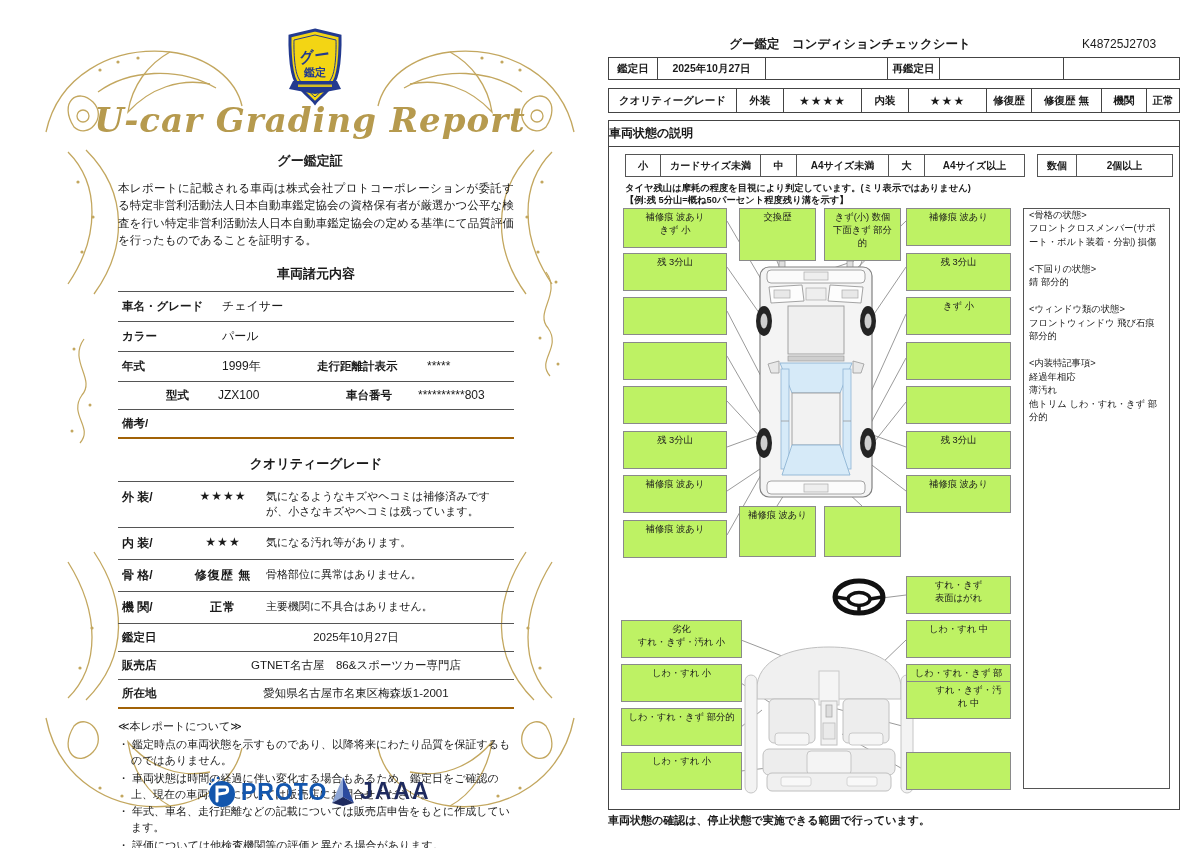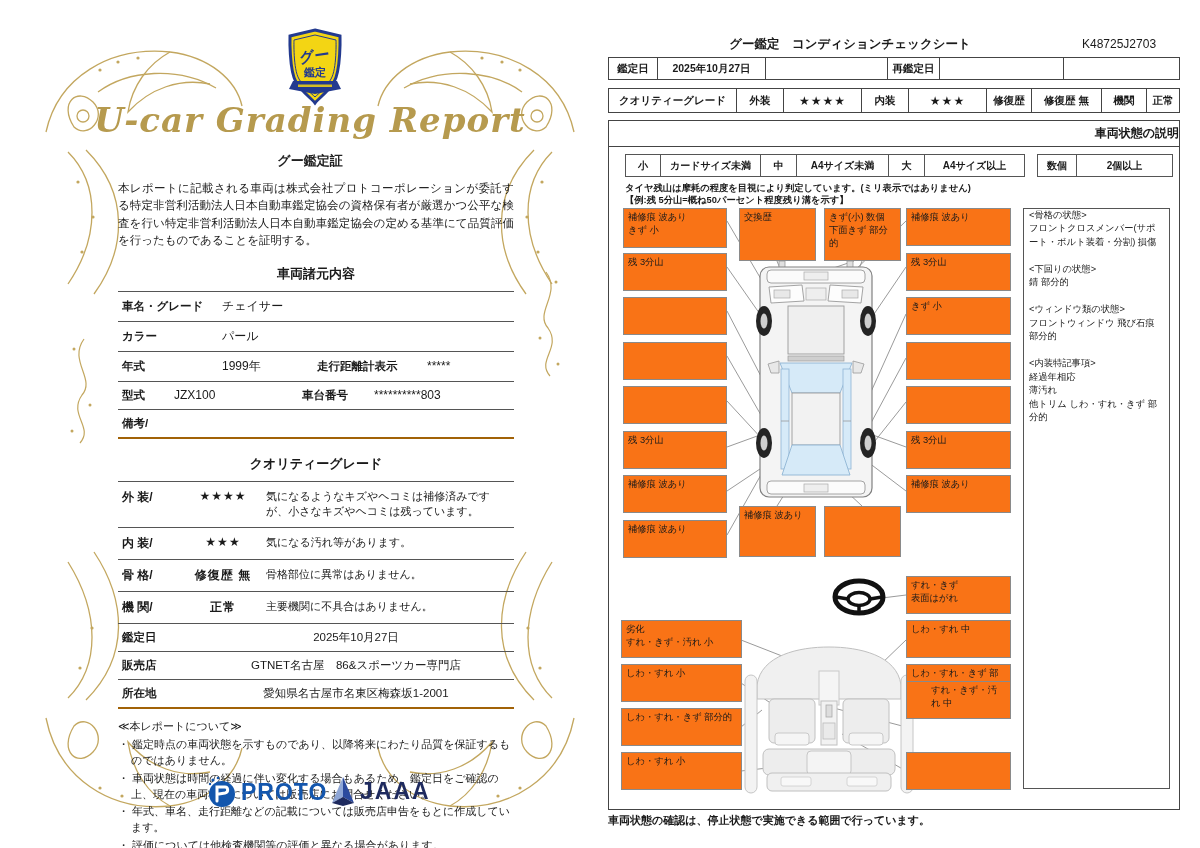--- a/index.html
+++ b/index.html
@@ -30,28 +30,28 @@
   .sheet-title{font-size:12.5px;font-weight:bold;text-align:center;}
   .doc-no{font-size:12px;}
   .trow{display:flex;border:1.3px solid #444;box-sizing:border-box;background:#fff;}
   .tcell{border-left:1px solid #444;box-sizing:border-box;display:flex;align-items:center;justify-content:center;
          font-size:10.5px;font-weight:bold;white-space:nowrap;overflow:hidden;}
   .tcell:first-child{border-left:none;}
   .stars{font-size:12px;letter-spacing:1px;}
   .main-box{position:absolute;left:608px;top:120px;width:572px;height:690px;border:1.5px solid #444;
             box-sizing:border-box;background:#fff;}
   .vs-head{position:absolute;left:0;top:0;right:0;height:25px;border-bottom:1.3px solid #444;
-           text-align:right;line-height:25px;font-weight:bold;font-size:12px;}
+           text-align:left;line-height:25px;font-weight:bold;font-size:12px;}
   .leg{position:absolute;top:33px;height:23px;display:flex;}
   .leg .lc{border:1px solid #555;border-left:none;display:flex;align-items:center;justify-content:center;
            font-size:10px;font-weight:bold;box-sizing:border-box;}
   .leg .lc.first{border-left:1px solid #555;}
   .tire-note{position:absolute;left:16px;font-size:9.3px;font-weight:bold;line-height:1.45;}
-  .lb{position:absolute;border:1px solid #8a8a8a;background:#f97316;font-size:9.3px;line-height:1.4;
-      padding:2px 4px;box-sizing:border-box;white-space:pre-line;overflow:hidden;}
+  .lb{position:absolute;border:1px solid #8a8a8a;background:#bef264;font-size:9.3px;line-height:1.4;
+      padding:2px 4px;box-sizing:border-box;white-space:pre-line;overflow:hidden;text-align:center;}
   .notes{position:absolute;left:414px;top:87px;width:147px;height:581px;border:1px solid #555;
          background:#fff;font-size:9.3px;line-height:1.45;padding:0 5px;box-sizing:border-box;
          white-space:pre-line;}
   .footer-note{font-size:11px;font-weight:bold;}
   svg{display:block;}
 </style>
 </head>
 <body>
 
 <div id="stage">
@@ -171,21 +171,21 @@
         <span class="lab" style="width:100px;">カラー</span>
         <span class="val">パール</span>
       </div>
       <div class="spec-row">
         <span class="lab" style="width:100px;">年式</span>
         <span class="val" style="width:95px;">1999年</span>
         <span class="lab" style="width:110px;">走行距離計表示</span>
         <span class="val">*****</span>
       </div>
       <div class="spec-row">
-        <span class="lab" style="width:52px;">型式</span>
+        <span class="lab" style="width:52px;margin-left:44px;">型式</span>
         <span class="val" style="width:128px;">JZX100</span>
         <span class="lab" style="width:72px;">車台番号</span>
         <span class="val">**********803</span>
       </div>
       <div class="spec-row">
         <span class="lab">備考/</span>
       </div>
     </div>
 
     <div class="sec-h">クオリティーグレード</div>

